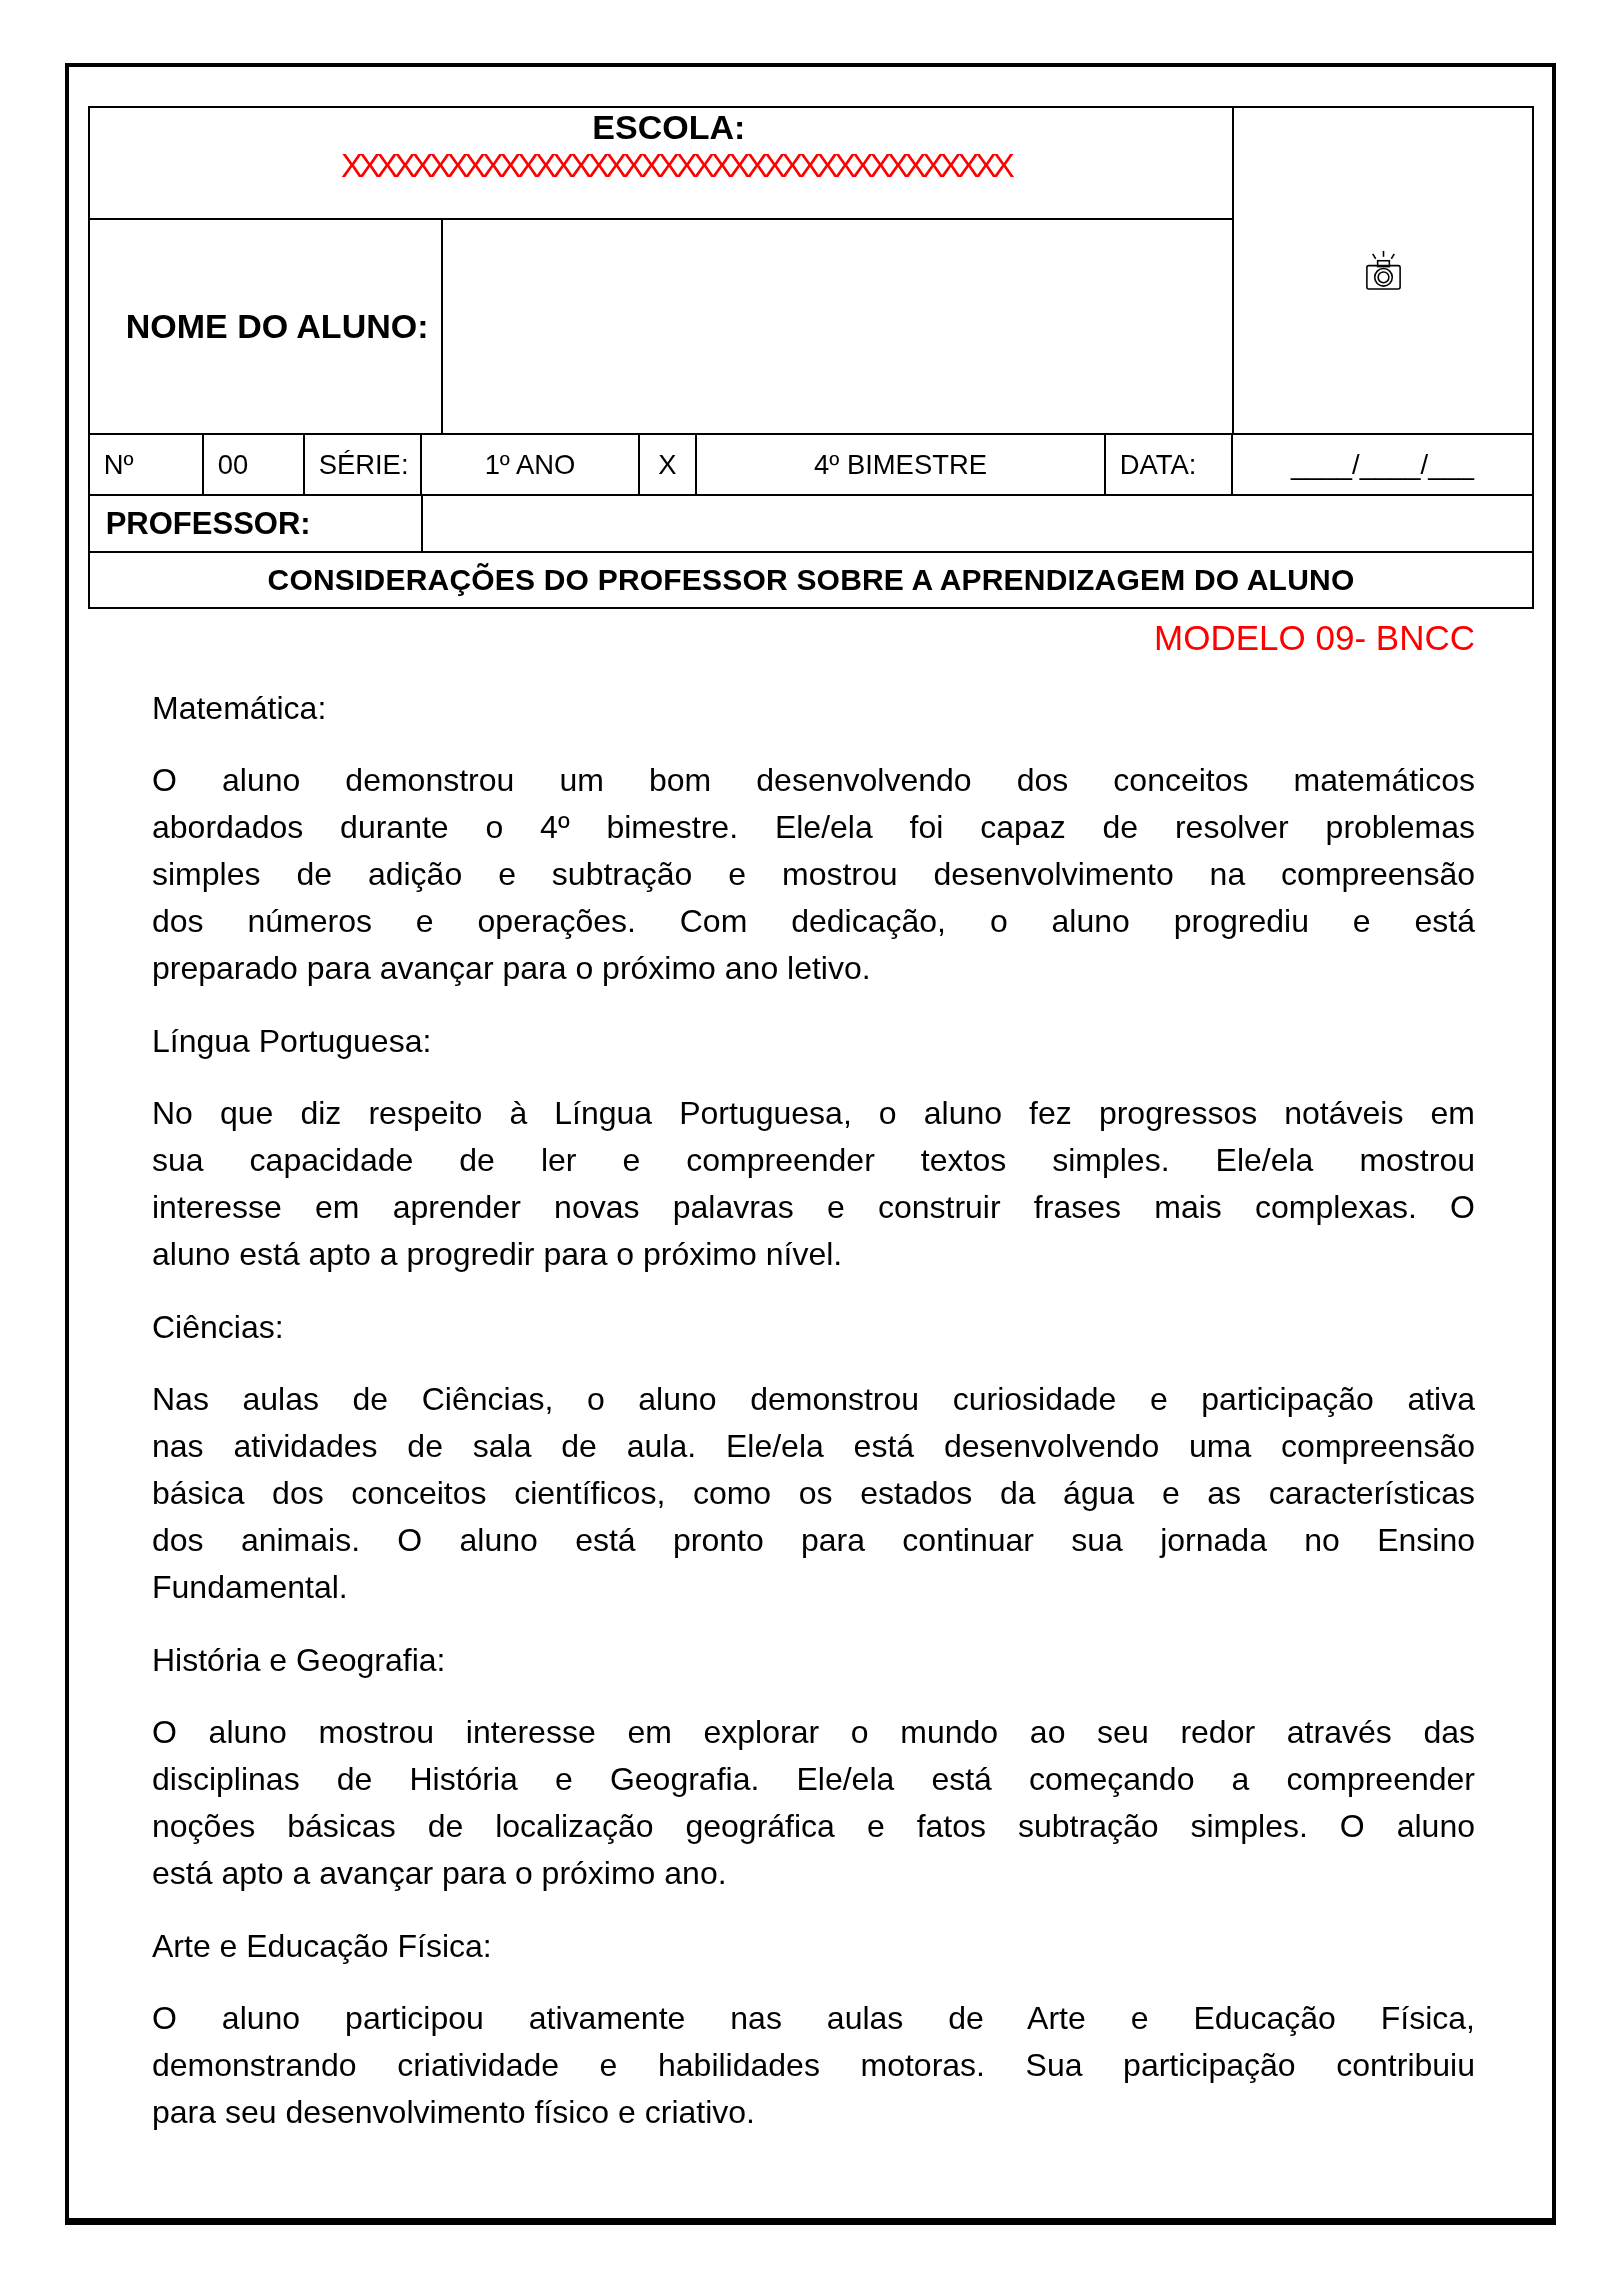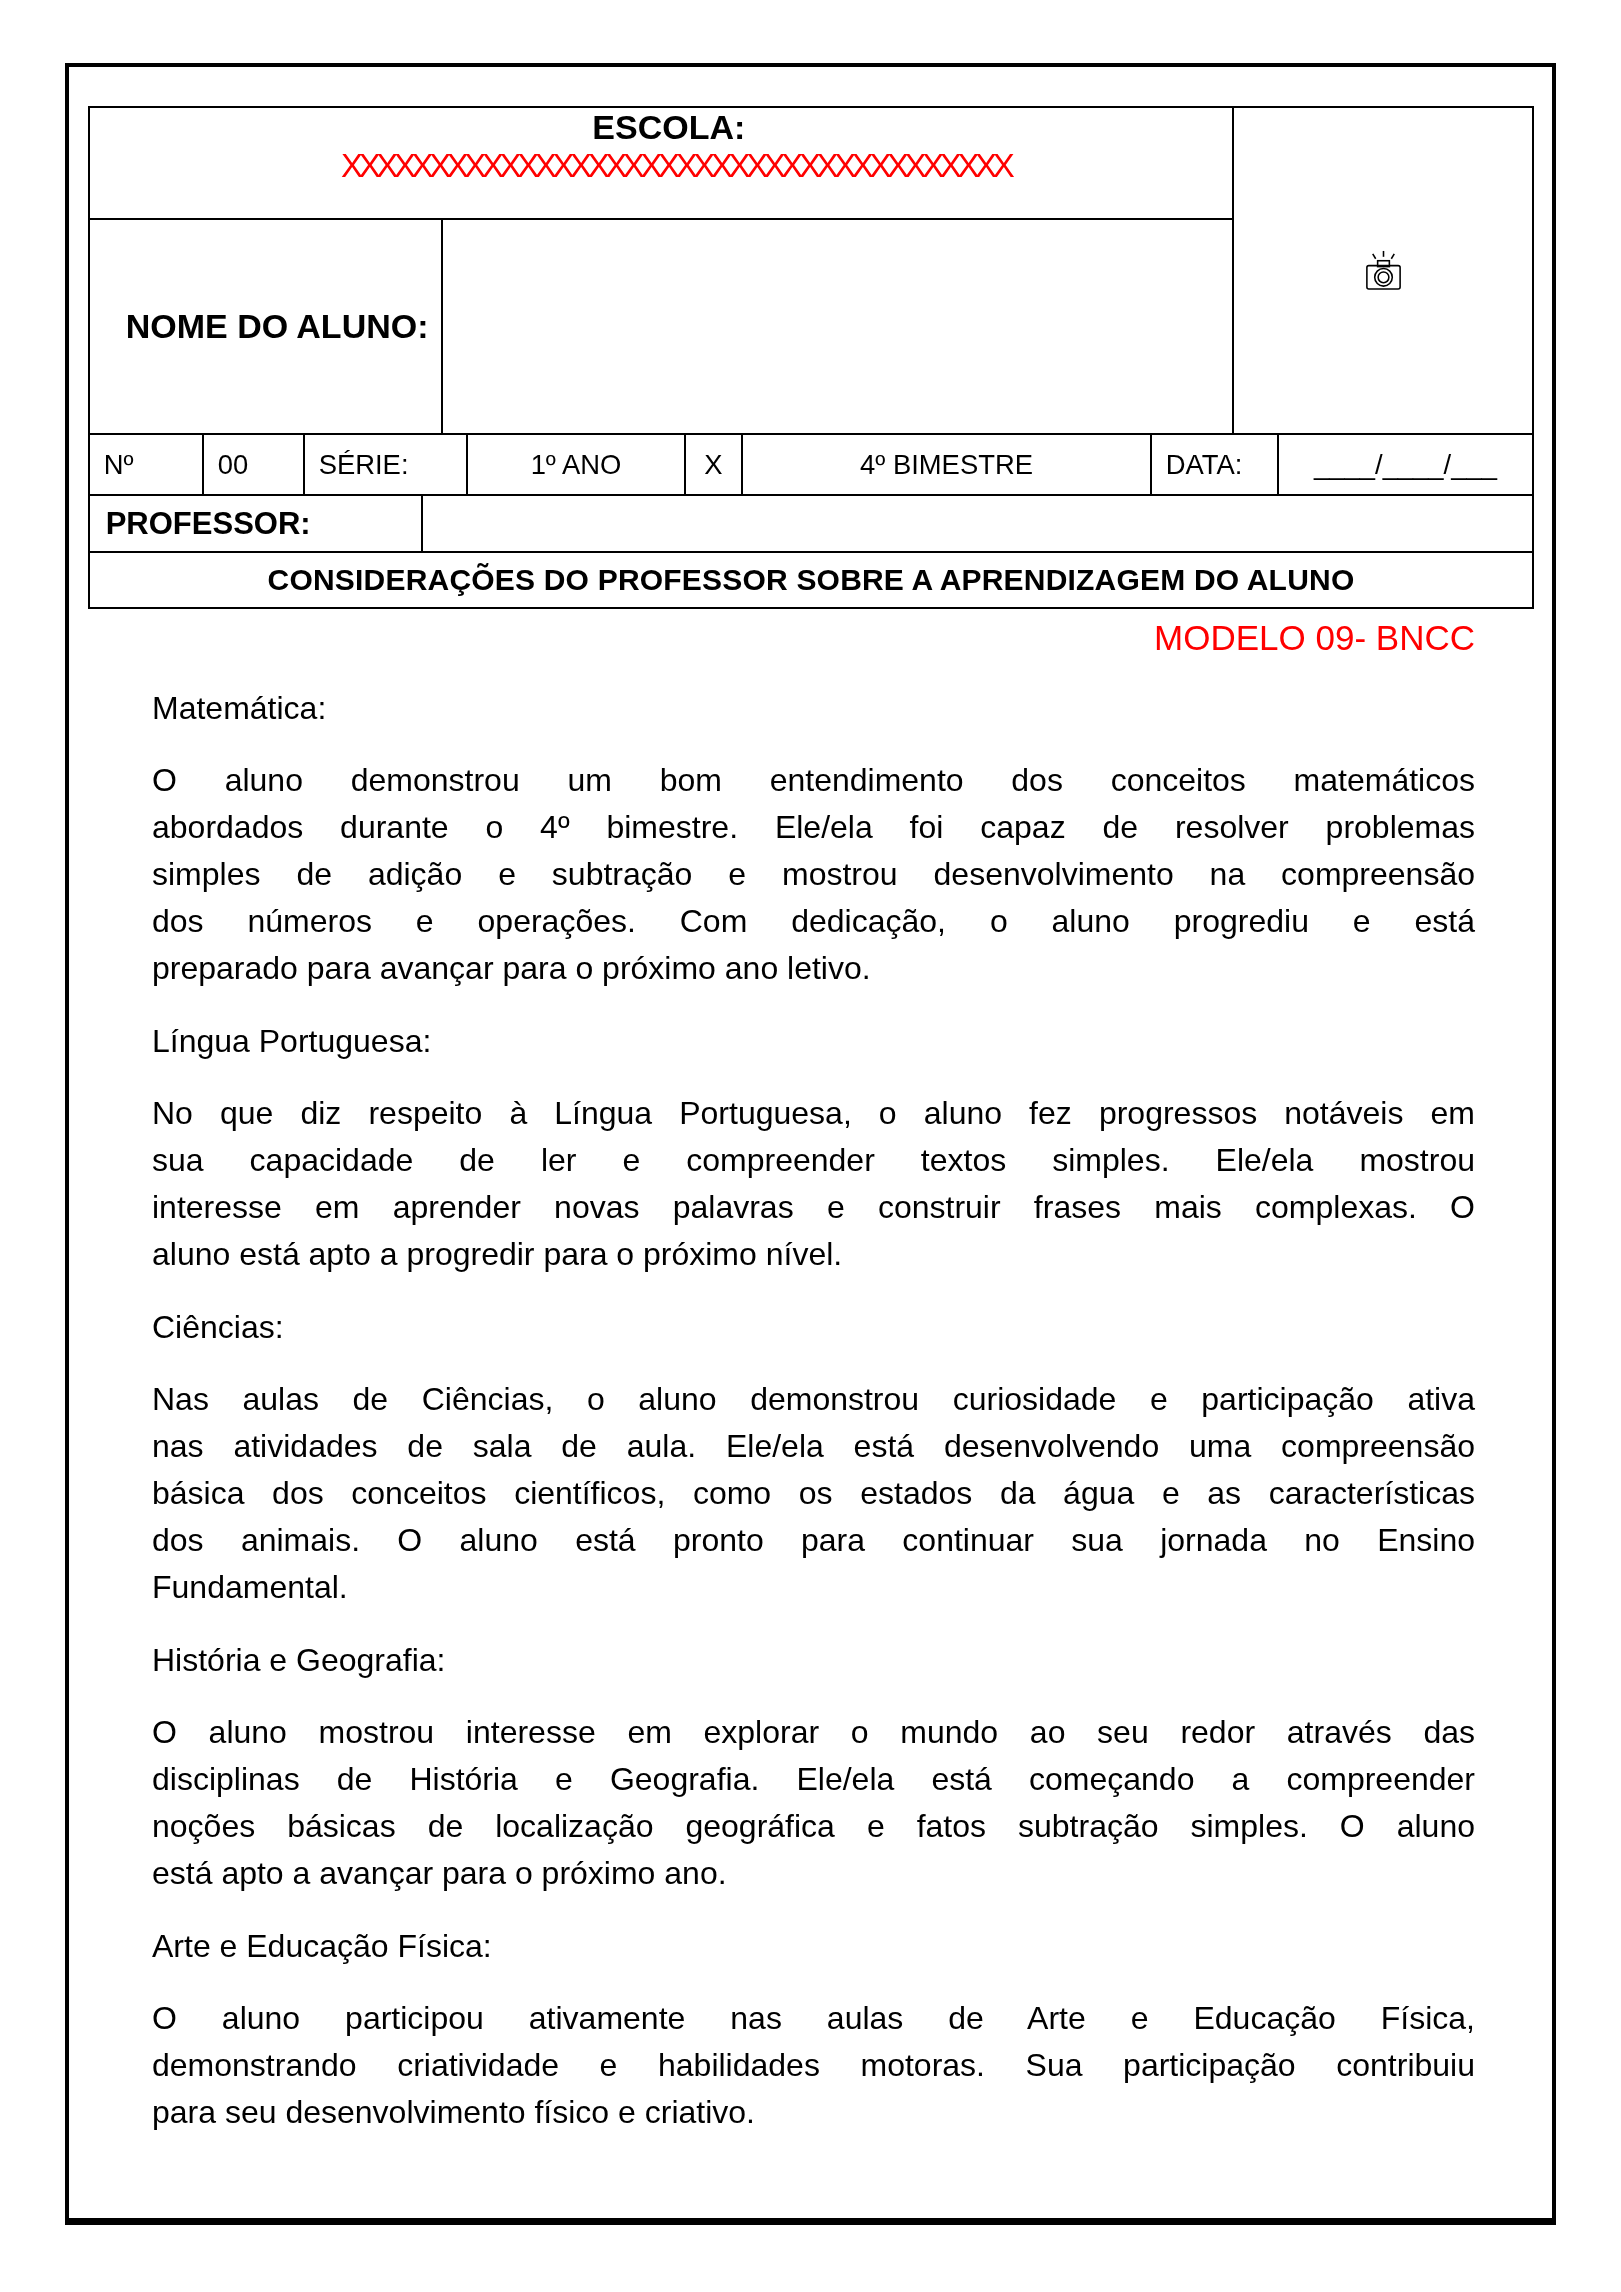--- a/index.html
+++ b/index.html
@@ -31,21 +31,21 @@
     font-weight:bold; font-size:34px;margin-left:20px;
   }
   .nome-value { flex:1; }
   .photo-cell { width:298px; display:flex; align-items:center; justify-content:center; }
   .row3 { display:flex; border-top:2.9px solid #000; height:59px; font-size:27.4px; }
   .c { border-right:2.9px solid #000; box-sizing:border-box; display:flex; align-items:center; }
   .c.center { justify-content:center; }
   .c.padded { padding-left:13.7px; }
   .c-num { width:114px; }
   .c-00 { width:101px; }
-  .c-serie { width:163px; }
+  .c-serie { width:117px; }
   .c-ano { width:218px; }
   .c-x { width:57px; }
   .c-bim { width:409px;text-align:right; }
   .c-datal { width:127px; }
   .c-datav { flex:1; border-right:none; justify-content:center; }
   .prof-row { display:flex; border-top:2.9px solid #000; height:55px;justify-content:space-between; }
   .prof-label {
     width:333px; border-right:2.9px solid #000; box-sizing:border-box;
     display:flex; align-items:center; padding-left:15.7px;
     font-weight:bold; font-size:31px;
@@ -113,21 +113,21 @@
       <div class="prof-value"></div>
     </div>
 
     <div class="title-row">CONSIDERAÇÕES DO PROFESSOR SOBRE A APRENDIZAGEM DO ALUNO</div>
   </div>
 
   <div class="content">
     <div class="modelo">MODELO 09- BNCC</div>
 
     <div class="heading">Matemática:</div>
-    <div class="jline">O aluno demonstrou um bom entendimento dos conceitos matemáticos</div>
+    <div class="jline">O aluno demonstrou um bom desenvolvendo dos conceitos matemáticos</div>
     <div class="jline">abordados durante o 4º bimestre. Ele/ela foi capaz de resolver problemas</div>
     <div class="jline">simples de adição e subtração e mostrou desenvolvimento na compreensão</div>
     <div class="jline">dos números e operações. Com dedicação, o aluno progrediu e está</div>
     <div class="jline end">preparado para avançar para o próximo ano letivo.</div>
 
     <div class="heading">Língua Portuguesa:</div>
     <div class="jline">No que diz respeito à Língua Portuguesa, o aluno fez progressos notáveis em</div>
     <div class="jline">sua capacidade de ler e compreender textos simples. Ele/ela mostrou</div>
     <div class="jline">interesse em aprender novas palavras e construir frases mais complexas. O</div>
     <div class="jline end">aluno está apto a progredir para o próximo nível.</div>

